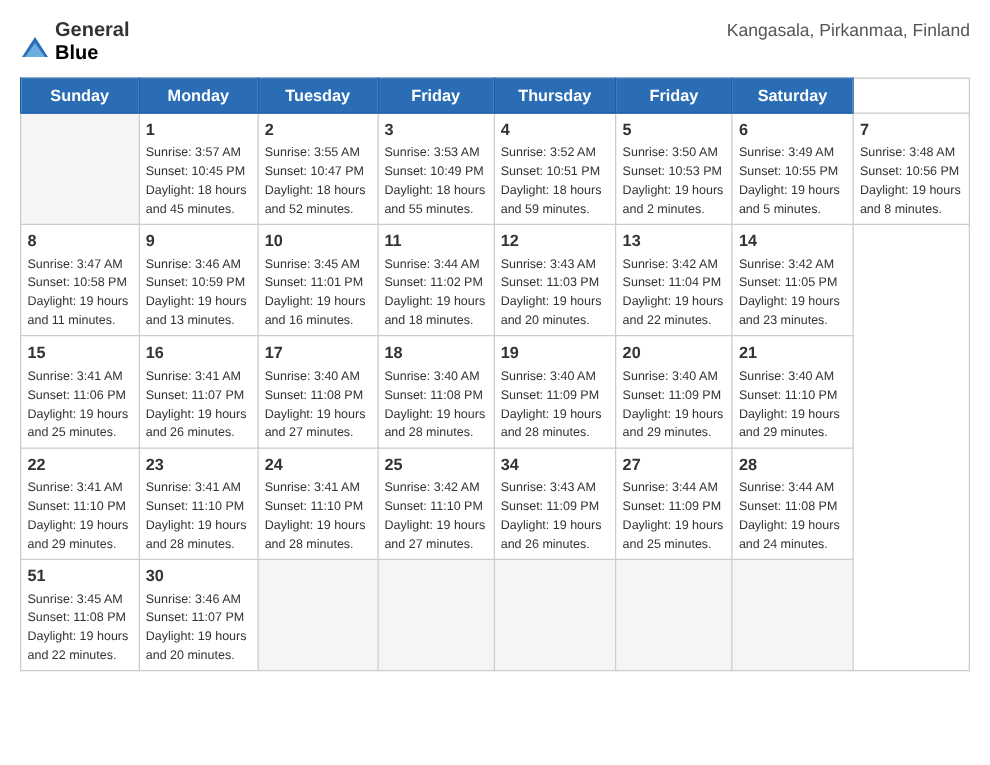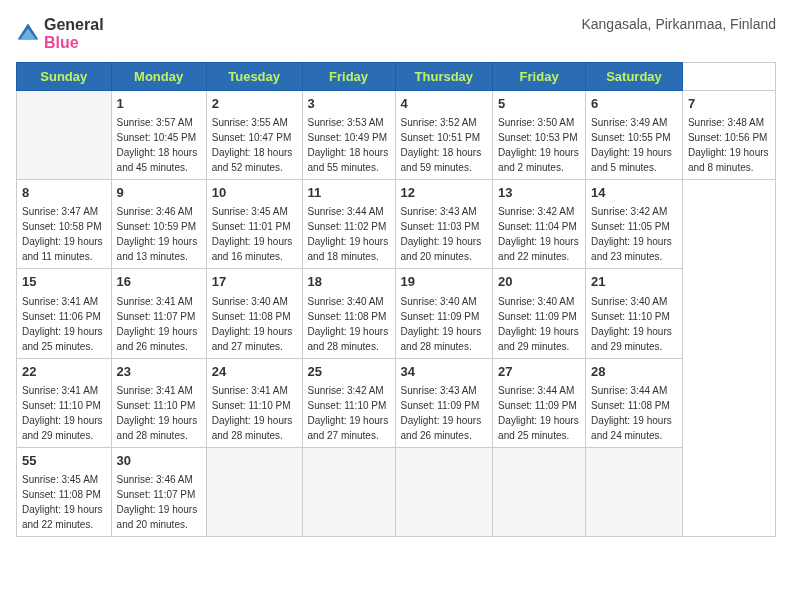--- a/index.html
+++ b/index.html
@@ -11,32 +11,32 @@
       padding: 16px;
     }
     .header-area {
       display: flex;
       justify-content: space-between;
       align-items: flex-start;
       margin-bottom: 10px;
     }
     .logo {
       display: flex;
-      align-items: center;
+      align-items: flex-end;
       gap: 4px;
     }
     .logo-text-general {
       font-size: 16px;
       font-weight: bold;
       color: #333;
     }
     .logo-text-blue {
       font-size: 16px;
       font-weight: bold;
-      color: #ec4899;
+      color: #000000;
     }
     .logo-icon {
       width: 24px;
       height: 24px;
     }
     .title-area {
       text-align: right;
     }
     .month-title {
       font-size: 32px;
@@ -48,21 +48,21 @@
       color: #555;
       text-align: center;
     }
     .calendar-table {
       width: 100%;
       border-collapse: collapse;
       border: 1px solid #ccc;
     }
     .calendar-table th {
       background-color: #2a6db5;
-      color: #bef264;
+      color: #ffffff;
       font-size: 13px;
       font-weight: bold;
       padding: 6px 4px;
       border: 1px solid #1a5fa8;
     }
     .calendar-table td {
       vertical-align: top;
       padding: 4px 5px;
       border: 1px solid #ccc;
       width: 108px;
@@ -235,21 +235,21 @@
         <span class="day-number">27</span>
         <span class="day-info">Sunrise: 3:44 AM<br>Sunset: 11:09 PM<br>Daylight: 19 hours and 25 minutes.</span>
       </td>
         <td>
         <span class="day-number">28</span>
         <span class="day-info">Sunrise: 3:44 AM<br>Sunset: 11:08 PM<br>Daylight: 19 hours and 24 minutes.</span>
       </td>
       </tr>
       <tr>
         <td>
-        <span class="day-number">55</span>
+        <span class="day-number">51</span>
         <span class="day-info">Sunrise: 3:45 AM<br>Sunset: 11:08 PM<br>Daylight: 19 hours and 22 minutes.</span>
       </td>
         <td>
         <span class="day-number">30</span>
         <span class="day-info">Sunrise: 3:46 AM<br>Sunset: 11:07 PM<br>Daylight: 19 hours and 20 minutes.</span>
       </td>
         <td class="empty"></td>
         <td class="empty"></td>
         <td class="empty"></td>
         <td class="empty"></td>

